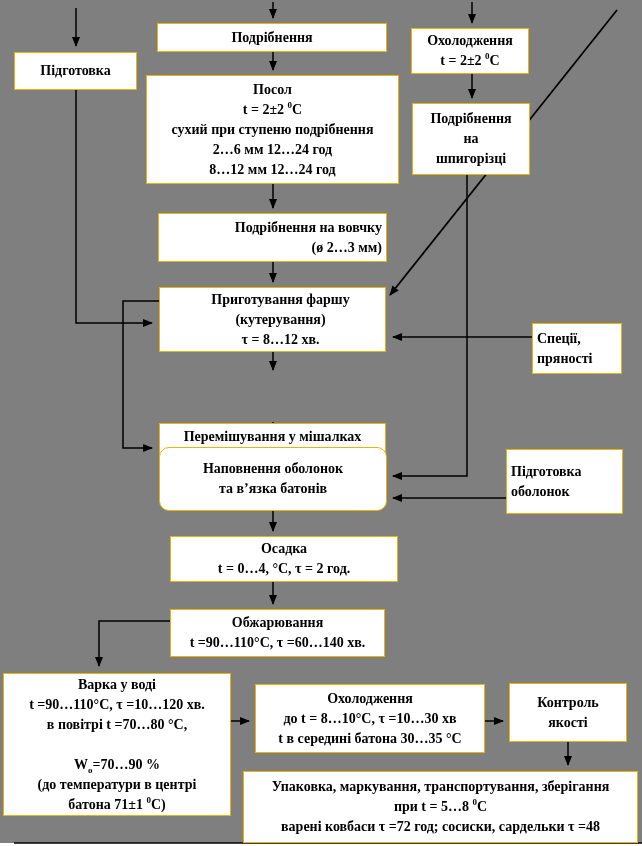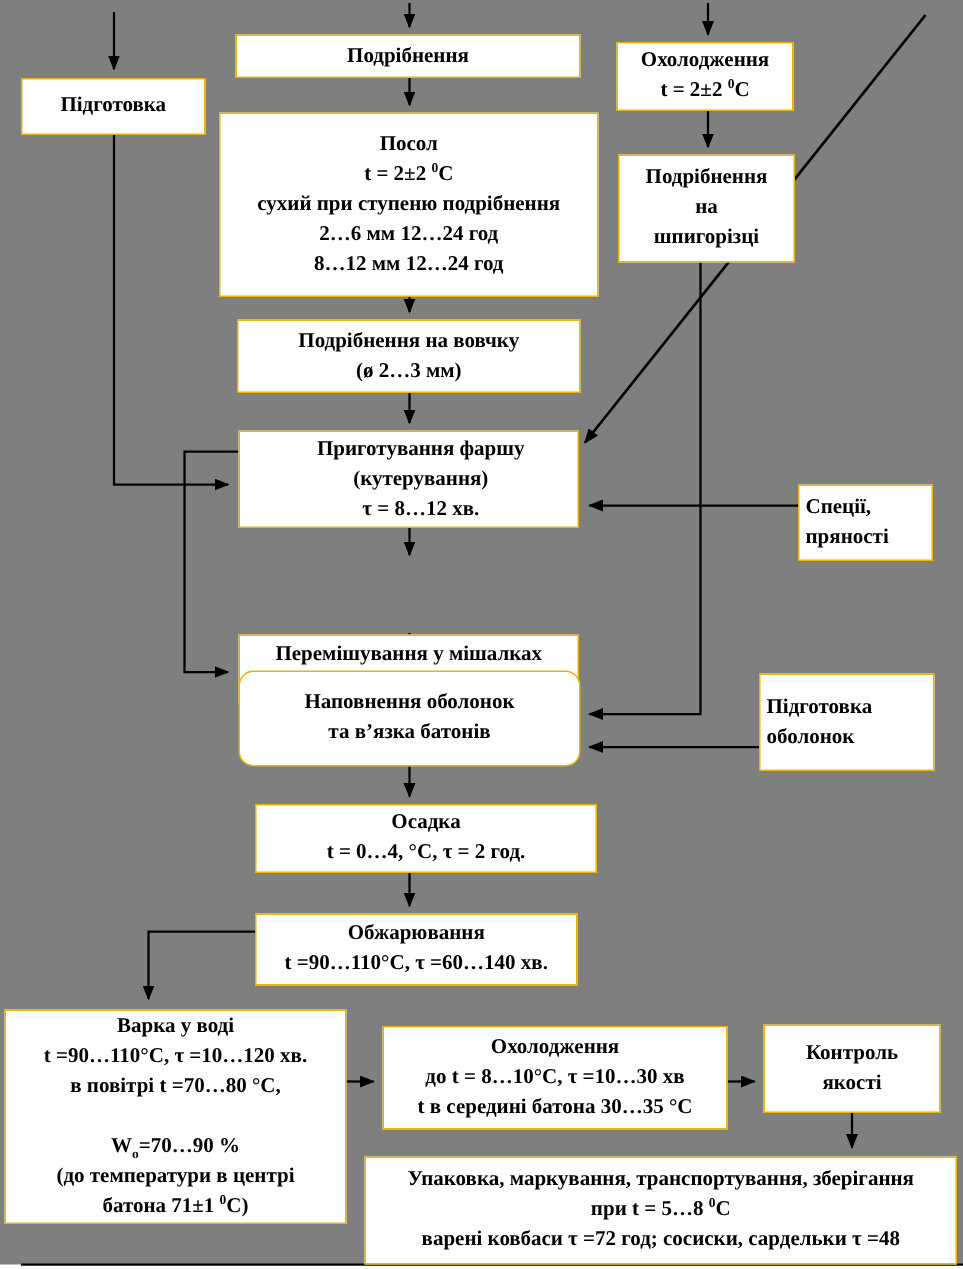--- a/index.html
+++ b/index.html
@@ -81,33 +81,33 @@
       <div class="node" style="left: 157px; top: 23px; width: 230px; height: 29px;">
         <span class="line">Подрібнення</span>
       </div>
       <div class="node" style="left: 14px; top: 52px; width: 123px; height: 38px;">
         <span class="line">Підготовка</span>
       </div>
       <div class="node" style="left: 411px; top: 28px; width: 118px; height: 46px;">
         <span class="line">Охолодження</span>
         <span class="line">t = 2±2 <sup>0</sup>С</span>
       </div>
-      <div class="node" style="left: 146px; top: 75px; width: 253px; height: 123px;">
+      <div class="node" style="left: 146px; top: 75px; width: 253px; height: 109px;">
         <span class="line">Посол</span>
         <span class="line">t = 2±2 <sup>0</sup>С</span>
         <span class="line">сухий при ступеню подрібнення</span>
         <span class="line">2…6 мм  12…24 год</span>
         <span class="line">8…12 мм  12…24 год</span>
       </div>
       <div class="node" style="left: 412px; top: 103px; width: 118px; height: 72px;">
         <span class="line">Подрібнення</span>
         <span class="line">на</span>
         <span class="line">шпигорізці</span>
       </div>
-      <div class="node" style="left: 158px; top: 213px; width: 229px; height: 49px;">
+      <div class="node" style="left: 158px; top: 213px; width: 229px; height: 49px; text-align: right;">
         <span class="line">Подрібнення на вовчку</span>
         <span class="line">(ø 2…3 мм)</span>
       </div>
       <div class="node" style="left: 159px; top: 287px; width: 227px; height: 65px; padding-left: 20px;">
         <span class="line">Приготування фаршу</span>
         <span class="line">(кутерування)</span>
         <span class="line">τ = 8…12 хв.</span>
       </div>
       <div class="node align-left" style="left: 532px; top: 323px; width: 90px; height: 51px;">
         <span class="line">Спеції,</span>

